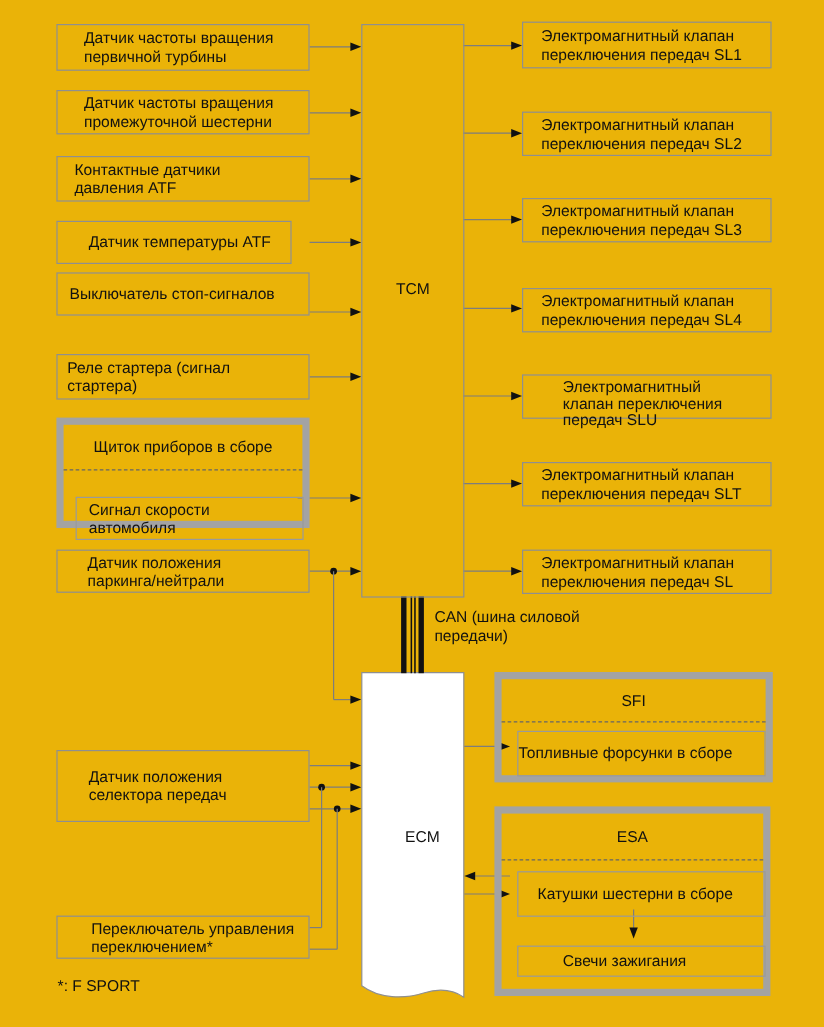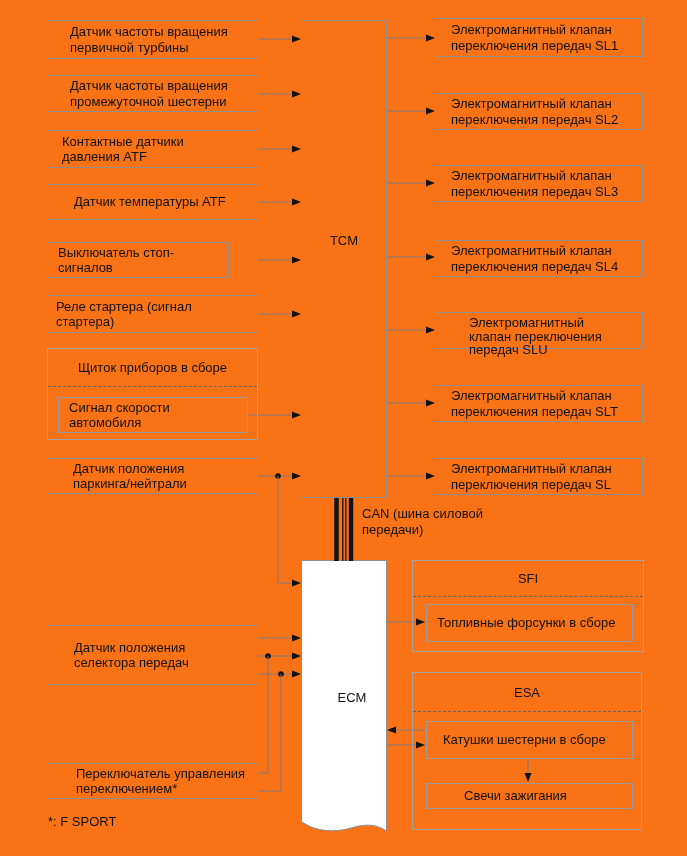--- a/index.html
+++ b/index.html
@@ -1,28 +1,28 @@
 <!DOCTYPE html>
 <html><head>
 <meta charset="utf-8">
 <style>
   html,body{margin:0;padding:0;background:#fff;}
-  .stage{position:relative;width:687px;height:856px;background:#f97316;
+  .stage{position:relative;width:687px;height:856px;background:#eab308;
          font-family:"Liberation Sans","DejaVu Sans",sans-serif;color:#111;overflow:hidden;text-decoration:underline;}
   svg.wires{position:absolute;left:0;top:0;width:687px;height:856px;}
   .wire{stroke:#7d7d7d;stroke-width:1;fill:none;}
   .arrow{fill:#111;stroke:none;}
   .dot{fill:#111;stroke:none;}
   .canline{stroke:#111;fill:none;}
   .ecmshape{fill:#ffffff;stroke:#8f8f8f;stroke-width:1;}
   .box{position:absolute;border:1px solid #8f8f8f;box-sizing:border-box;
        display:flex;align-items:center;font-size:13px;line-height:15.5px;
        background:transparent;}
   .lbl{white-space:pre-line;display:block;}
-  .grpbox{position:absolute;border:1px solid #a3a3a3;box-sizing:border-box;}
+  .grpbox{position:absolute;border:6px solid #a3a3a3;box-sizing:border-box;}
   .grphead{position:absolute;left:0;right:0;top:0;display:flex;align-items:center;
            justify-content:center;font-size:13px;}
   .dashsep{position:absolute;left:0;right:0;height:0;border-top:1px dashed #666;}
   .innerbox{position:absolute;border:1px solid #9a9a9a;box-sizing:border-box;
             display:flex;align-items:center;font-size:13px;line-height:15.5px;}
   .ctrl-label{position:absolute;text-align:center;font-size:13px;}
   .slu{align-items:flex-start !important;line-height:13.5px !important;padding-top:3px;}
   .freetext{position:absolute;font-size:13px;line-height:15.5px;white-space:pre-line;}
 </style>
 </head>
@@ -112,39 +112,39 @@
   <div class="box" style="left:47px;top:75px;width:211px;height:37px;padding-left:22px;">
     <span class="lbl">Датчик частоты вращения
 промежуточной шестерни</span>
   </div>
 
   <div class="box" style="left:47px;top:130px;width:211px;height:38px;padding-left:14px;">
     <span class="lbl">Контактные датчики
 давления ATF</span>
   </div>
 
-  <div class="box" style="left:47px;top:184px;width:211px;height:36px;padding-left:26px;">
+  <div class="box" style="left:47px;top:184px;width:196px;height:36px;padding-left:26px;">
     <span class="lbl">Датчик температуры ATF</span>
   </div>
 
-  <div class="box" style="left:47px;top:242px;width:182px;height:36px;padding-left:10px;">
+  <div class="box" style="left:47px;top:227px;width:211px;height:36px;padding-left:10px;">
     <span class="lbl">Выключатель стоп-сигналов</span>
   </div>
 
   <div class="box" style="left:47px;top:295px;width:211px;height:38px;padding-left:8px;">
     <span class="lbl">Реле стартера (сигнал
 стартера)</span>
   </div>
 
   <div class="grpbox" style="left:47px;top:348px;width:211px;height:92px;">
     <div class="grphead" style="height:37px;">
       <span class="lbl">Щиток приборов в сборе</span>
     </div>
     <div class="dashsep" style="top:37px;"></div>
-    <div class="innerbox" style="left:10px;top:48px;width:190px;height:36px;padding-left:10px;">
+    <div class="innerbox" style="left:10px;top:60px;width:190px;height:36px;padding-left:10px;">
       <span class="lbl">Сигнал скорости
 автомобиля</span>
     </div>
   </div>
 
   <div class="box" style="left:47px;top:458px;width:211px;height:36px;padding-left:25px;">
     <span class="lbl">Датчик положения
 паркинга/нейтрали</span>
   </div>
 
@@ -201,21 +201,21 @@
   <div class="box" style="left:435px;top:458px;width:208px;height:37px;padding-left:15px;">
     <span class="lbl">Электромагнитный клапан
 переключения передач SL</span>
   </div>
 
   <div class="grpbox" style="left:412px;top:560px;width:232px;height:92px;">
     <div class="grphead" style="height:35px;">
       <span>SFI</span>
     </div>
     <div class="dashsep" style="top:35px;"></div>
-    <div class="innerbox" style="left:13px;top:43px;width:207px;height:38px;padding-left:10px;">
+    <div class="innerbox" style="left:13px;top:43px;width:207px;height:38px;">
       <span class="lbl">Топливные форсунки в сборе</span>
     </div>
   </div>
 
   <div class="grpbox" style="left:412px;top:672px;width:230px;height:158px;">
     <div class="grphead" style="height:38px;">
       <span>ESA</span>
     </div>
     <div class="dashsep" style="top:38px;"></div>
     <div class="innerbox" style="left:13px;top:48px;width:207px;height:38px;padding-left:16px;">

